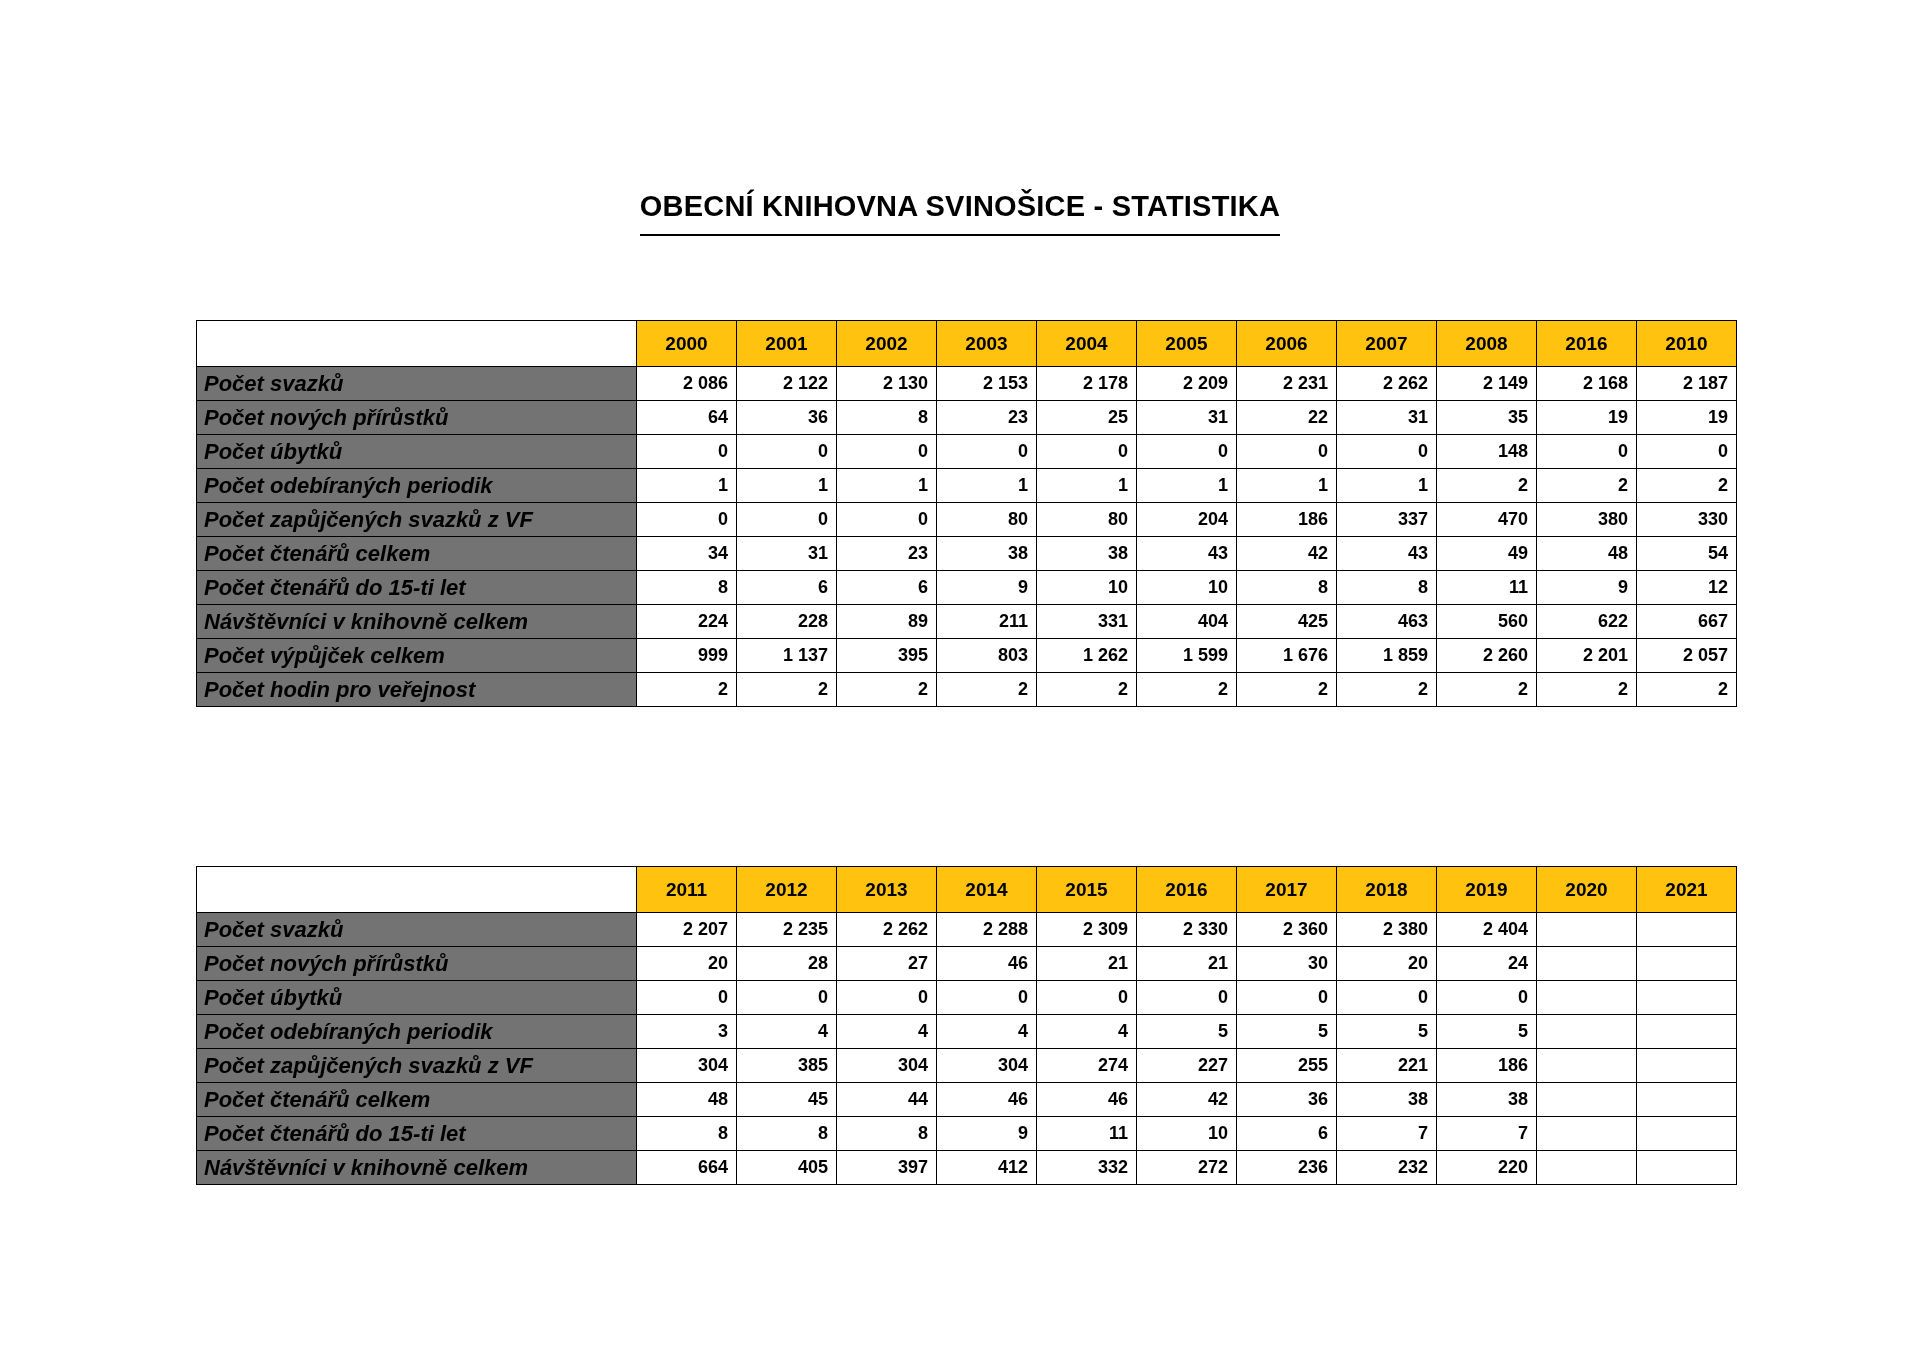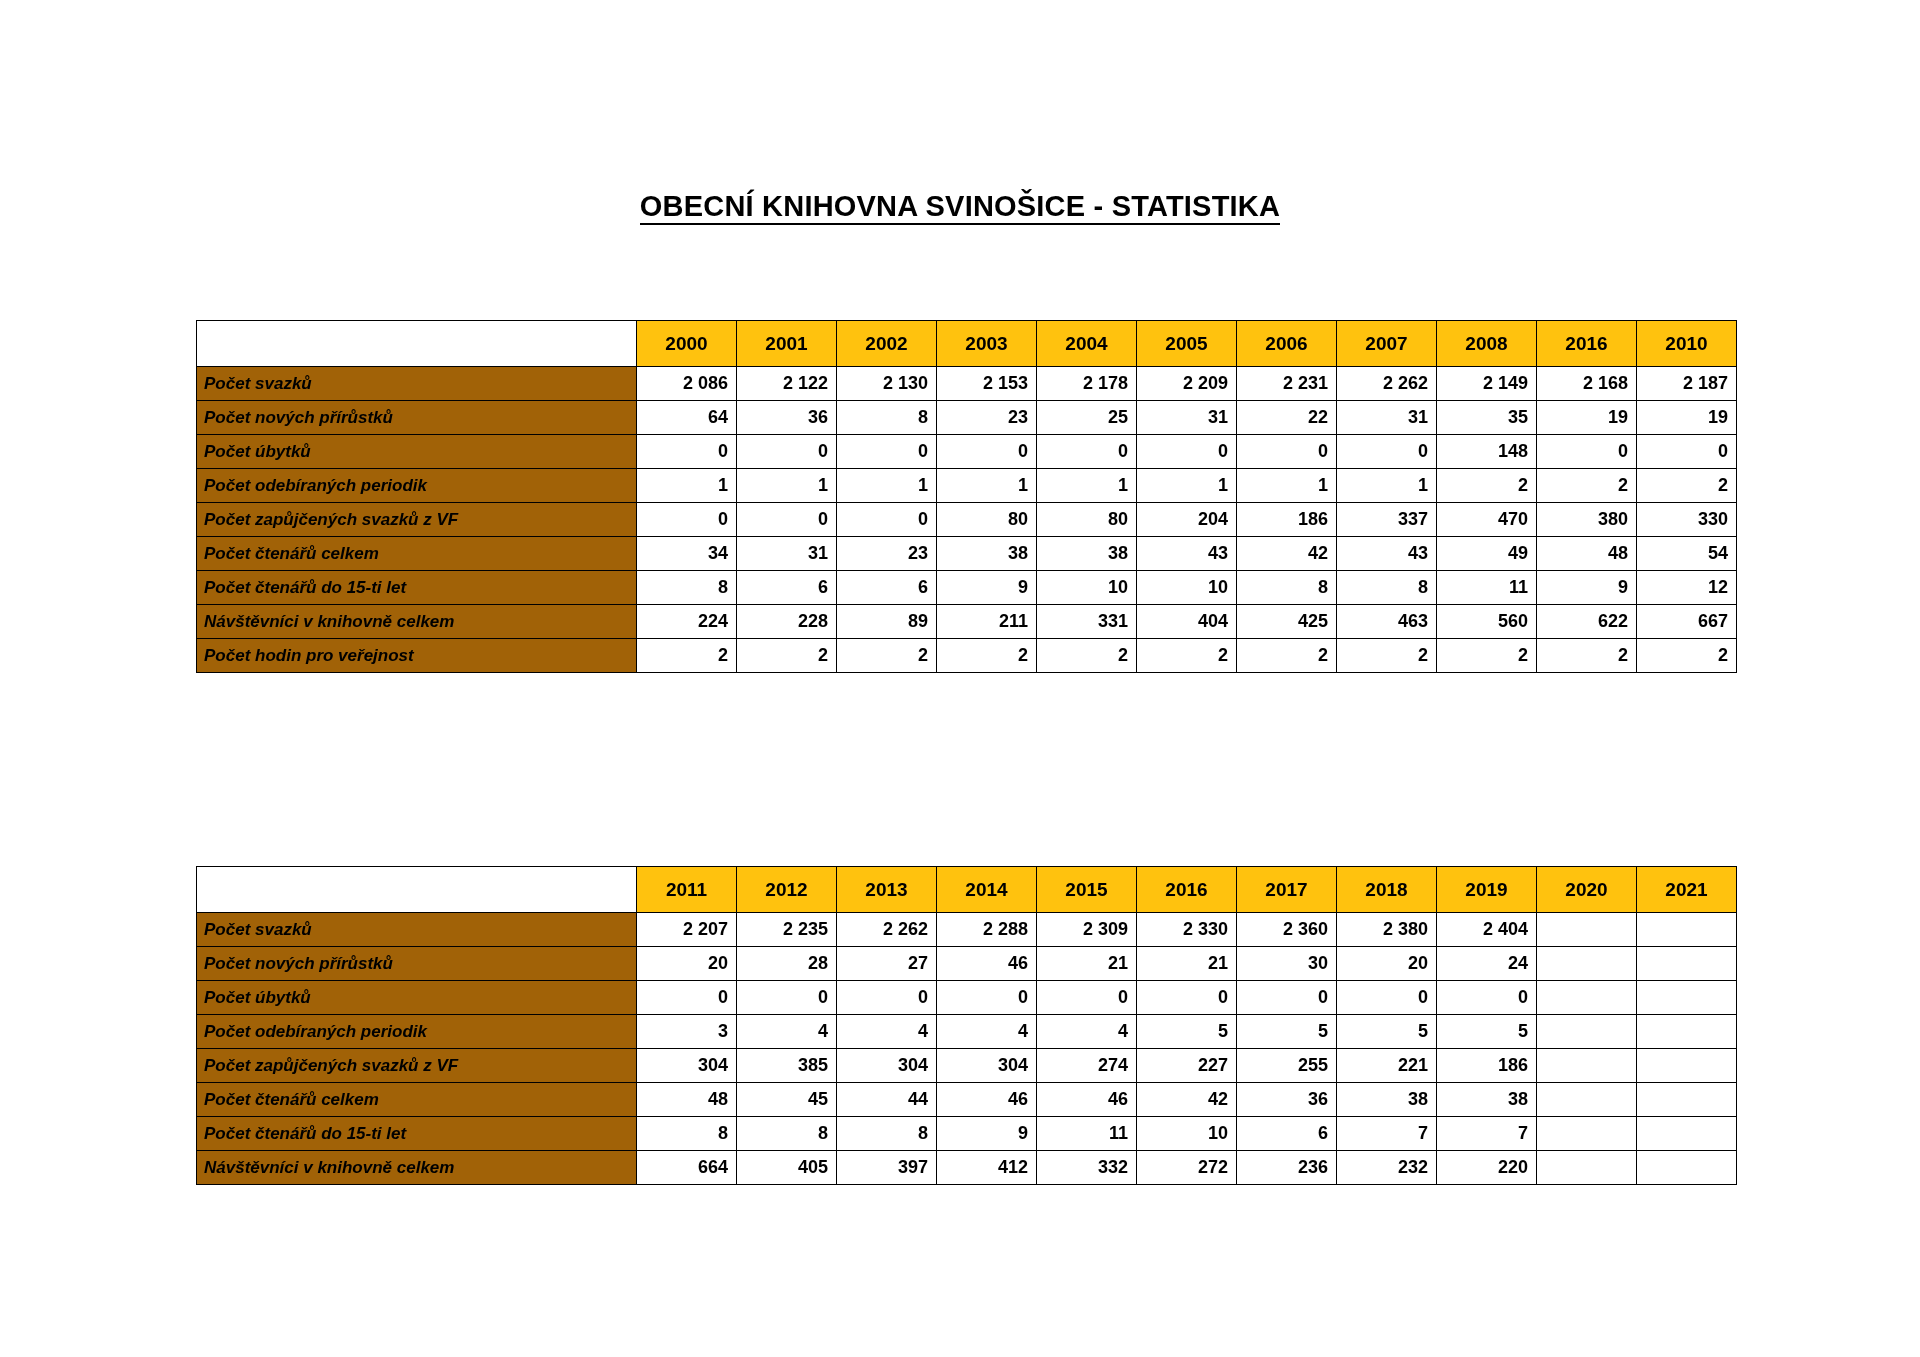--- a/index.html
+++ b/index.html
@@ -25,42 +25,42 @@
     top: 190px;
     left: 0;
     width: 1920px;
     text-align: center;
     font-size: 29px;
     font-weight: bold;
     letter-spacing: 0.2px;
   }
   .doc-title span {
     border-bottom: 2px solid #000;
-    padding-bottom: 1px;
+    padding-bottom: 12px;
   }
   table.stat {
     position: absolute;
     border-collapse: collapse;
     table-layout: fixed;
     font-size: 17.5px;
   }
   table.stat td, table.stat th {
     border: 1.6px solid #000000;
     padding: 0;
     height: 34px;
     box-sizing: border-box;
   }
   .label-col {
     width: 440px;
-    background: #a16207;
+    background: #737373;
     font-style: italic;
     font-weight: bold;
     text-align: left;
     padding-left: 7px !important;
-    font-size: 17px;
+    font-size: 22px;
     white-space: nowrap;
   }
   .hdr-label {
     width: 440px;
     background: #ffffff;
   }
   .year-cell {
     width: 100px;
     background: #FFC20E;
     font-weight: bold;
@@ -212,20 +212,34 @@
           <td class="val">211</td>
           <td class="val">331</td>
           <td class="val">404</td>
           <td class="val">425</td>
           <td class="val">463</td>
           <td class="val">560</td>
           <td class="val">622</td>
           <td class="val">667</td>
         </tr>
         <tr>
+          <td class="label-col">Počet výpůjček celkem</td>
+          <td class="val">999</td>
+          <td class="val">1 137</td>
+          <td class="val">395</td>
+          <td class="val">803</td>
+          <td class="val">1 262</td>
+          <td class="val">1 599</td>
+          <td class="val">1 676</td>
+          <td class="val">1 859</td>
+          <td class="val">2 260</td>
+          <td class="val">2 201</td>
+          <td class="val">2 057</td>
+        </tr>
+        <tr>
           <td class="label-col">Počet hodin pro veřejnost</td>
           <td class="val">2</td>
           <td class="val">2</td>
           <td class="val">2</td>
           <td class="val">2</td>
           <td class="val">2</td>
           <td class="val">2</td>
           <td class="val">2</td>
           <td class="val">2</td>
           <td class="val">2</td>

